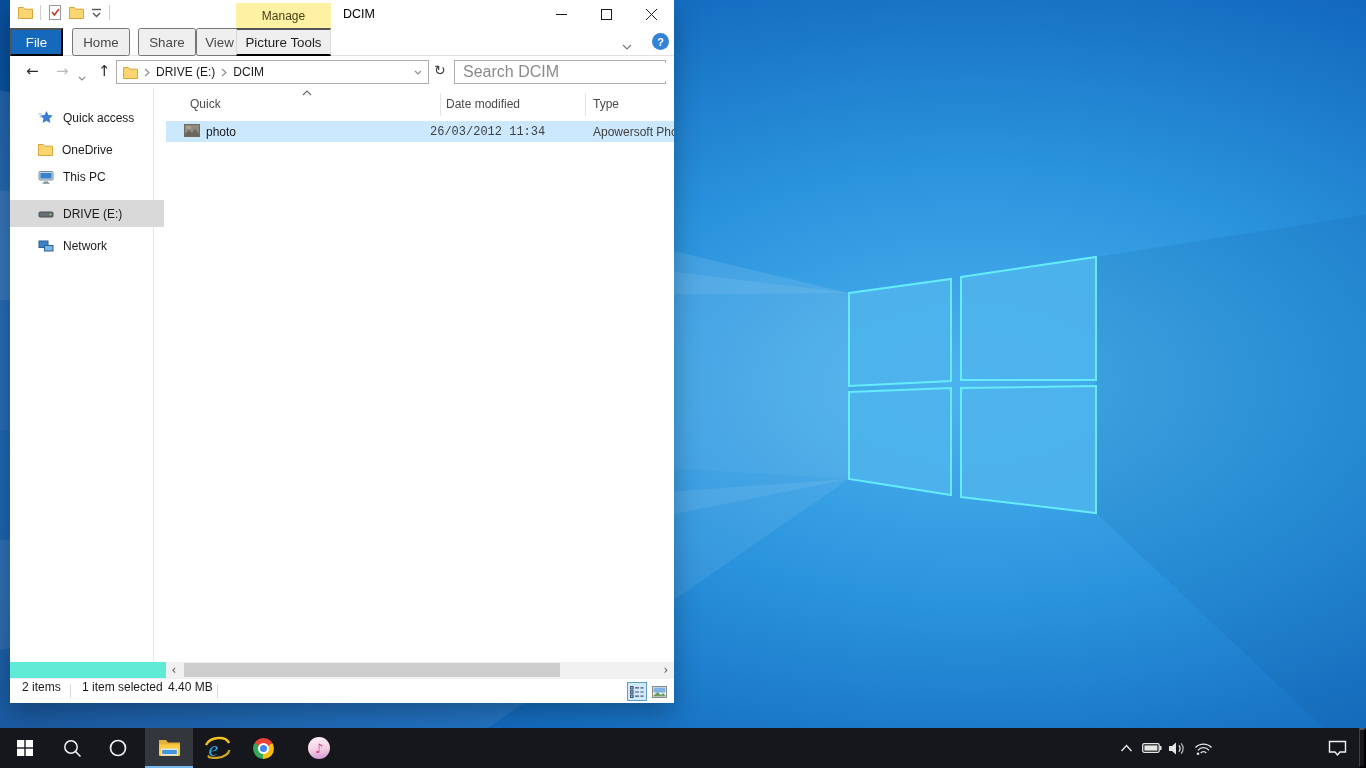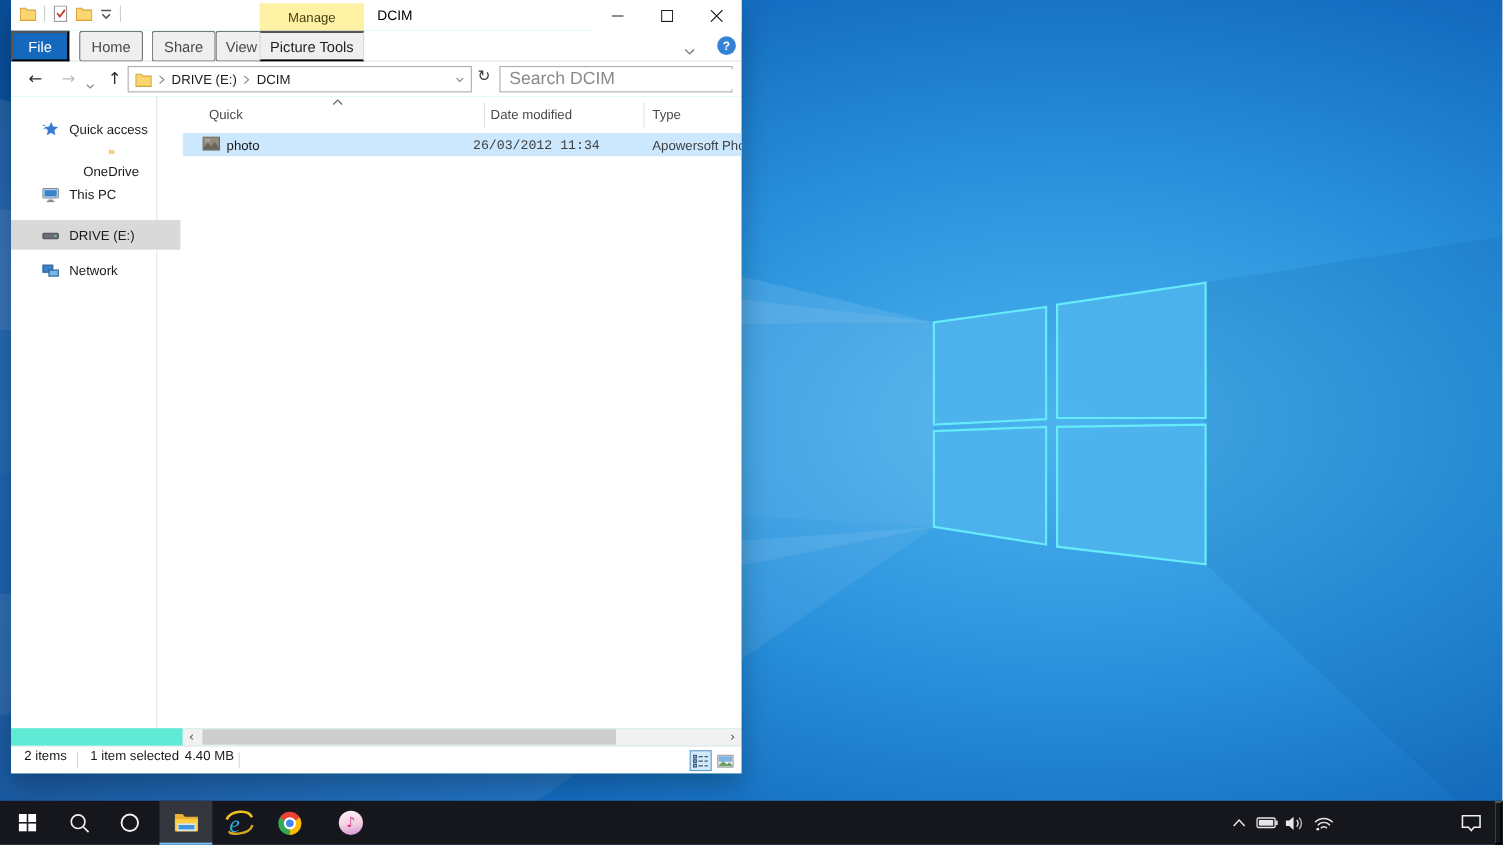--- a/index.html
+++ b/index.html
@@ -36,21 +36,21 @@
                 display:flex; align-items:center; padding:0 6px; gap:6px; background:#fff; }
   .crumb { color:#1a1a1a; background:none; border:none; font-size:12px; }
   .addr-spacer { flex:1; }
   .refresh-btn { position:absolute; left:424px; top:6px; font-size:14px; color:#3b3b3b; background:none; border:none; font-family:"DejaVu Sans",sans-serif; }
   .searchbox { position:absolute; left:444px; top:4px; width:212px; height:24px; border:1px solid #adadad;
                display:flex; align-items:center; padding:0 8px; background:#fff; }
   .searchbox input { flex:1; border:none; outline:none; font-size:16px; color:#1a1a1a; font-family:inherit; }
   .searchbox input::placeholder { color:#8a8a8a; }
   
   .main { position:absolute; left:0; top:88px; right:0; height:574px; background:#fff; }
-  .sidebar { position:absolute; left:0; top:0; width:133px; height:100%; border-right:1px solid #e6e6e6; }
+  .sidebar { position:absolute; left:0; top:0; width:144px; height:100%; border-right:1px solid #e6e6e6; }
   .side-item { position:absolute; left:0; width:154px; height:27px; display:flex; align-items:center; padding-left:28px; gap:9px; }
   .side-item.selected { background:#d9d9d9; }
   .side-item span.lbl { font-size:12px; color:#1a1a1a; }
   .list { position:absolute; left:156px; top:0; right:0; bottom:0; overflow:hidden; }
   .hdr { position:absolute; top:9px; font-size:12px; color:#4a4a4a; background:none; border:none; }
   .hdr-name { left:24px; } .hdr-date { left:280px; } .hdr-type { left:427px; }
   .hdr-sep { position:absolute; top:5px; width:1px; height:23px; background:#e4e4e4; }
   .sort-caret { position:absolute; left:136px; top:2px; }
   .row { position:absolute; left:0; right:0; height:21px;padding-left:12px; }
   .row.sel { background:#cce8ff; }
@@ -211,21 +211,21 @@
 
   <div class="main">
     <div class="sidebar">
       <div class="side-item" style="top:16px;">
         <svg width="16" height="15" viewBox="0 0 16 15">
             <path d="M8.5 1 l1.9 4 4.4 .5 -3.3 3 0.9 4.4 -3.9 -2.2 -3.9 2.2 0.9 -4.4 -3.3 -3 4.4 -.5 z" fill="#3a7bd5"></path>
             <path d="M0.5 4 h3 M1.5 7 h2" stroke="#7db3e8" stroke-width="1.2"></path>
           </svg>
         <span class="lbl">Quick access</span>
       </div>
-      <div class="side-item" style="top:48px;flex-direction:column;">
+      <div class="side-item" style="top:48px;">
         <svg width="15" height="13" viewBox="0 0 15 13">
             <path d="M0.5 1.5 h4.8 l1.5 1.7 h7.7 v9.3 h-14 z" fill="#fbd56f" stroke="#d8a33a"></path>
           </svg>
         <span class="lbl">OneDrive</span>
       </div>
       <div class="side-item" style="top:75px;">
         <svg width="16" height="14" viewBox="0 0 16 14">
             <rect x="1" y="1.5" width="14" height="8.5" rx="1" fill="#cfe3f2" stroke="#7d8b96"></rect>
             <rect x="2.4" y="2.9" width="11.2" height="5.7" fill="#3a81c9"></rect>
             <path d="M6 12 h4 M4.5 13.2 h7" stroke="#7d8b96" stroke-width="1.2"></path>

